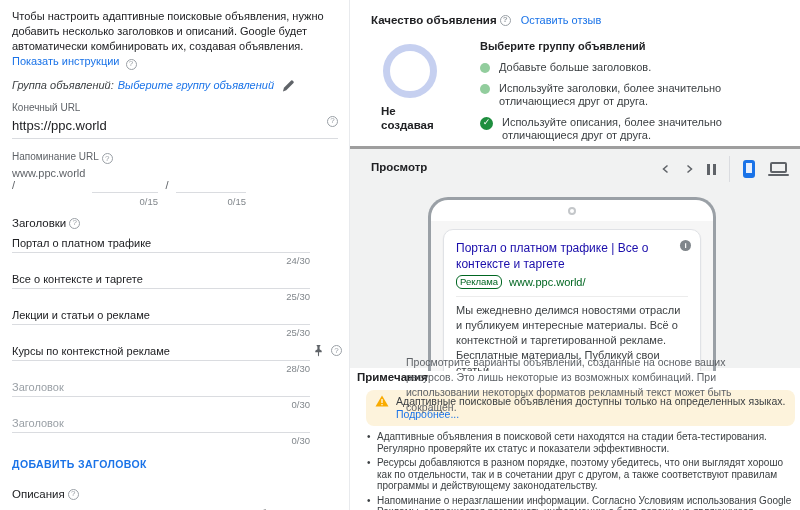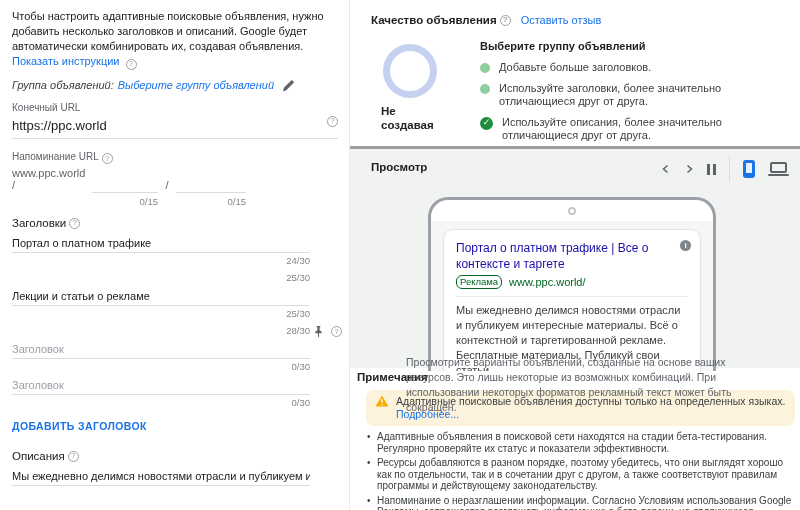--- a/index.html
+++ b/index.html
@@ -144,27 +144,29 @@
     <div class="sec-head">
         <span>Заголовки</span>
         <span class="help-ic">?</span>
       </div>
 
     <div class="frow">
       <span class="inp">Портал о платном трафике</span>
       <div class="counter cnt">24/30</div>
     </div>
     <div class="frow">
+      <span class="inp">Все о контексте и таргете</span>
       <div class="counter cnt">25/30</div>
     </div>
     <div class="frow">
       <span class="inp">Лекции и статьи о рекламе</span>
       <div class="counter cnt">25/30</div>
     </div>
     <div class="frow pinned">
+      <span class="inp">Курсы по контекстной рекламе</span>
       <div class="row-icons">
         <svg class="pin-ic" viewBox="0 0 12 14">
           <path d="M4 1h4v1l-.8.6v3L9.5 7.4V8.8H6.6v3.6L6 13.6l-.6-1.2V8.8H2.5V7.4l2.3-1.8v-3L4 2z" fill="#5f6368"></path>
         </svg>
         <span class="help-ic">?</span>
       </div>
       <div class="counter cnt">28/30</div>
     </div>
     <div class="frow">
       <span class="inp ph">Заголовок</span>

